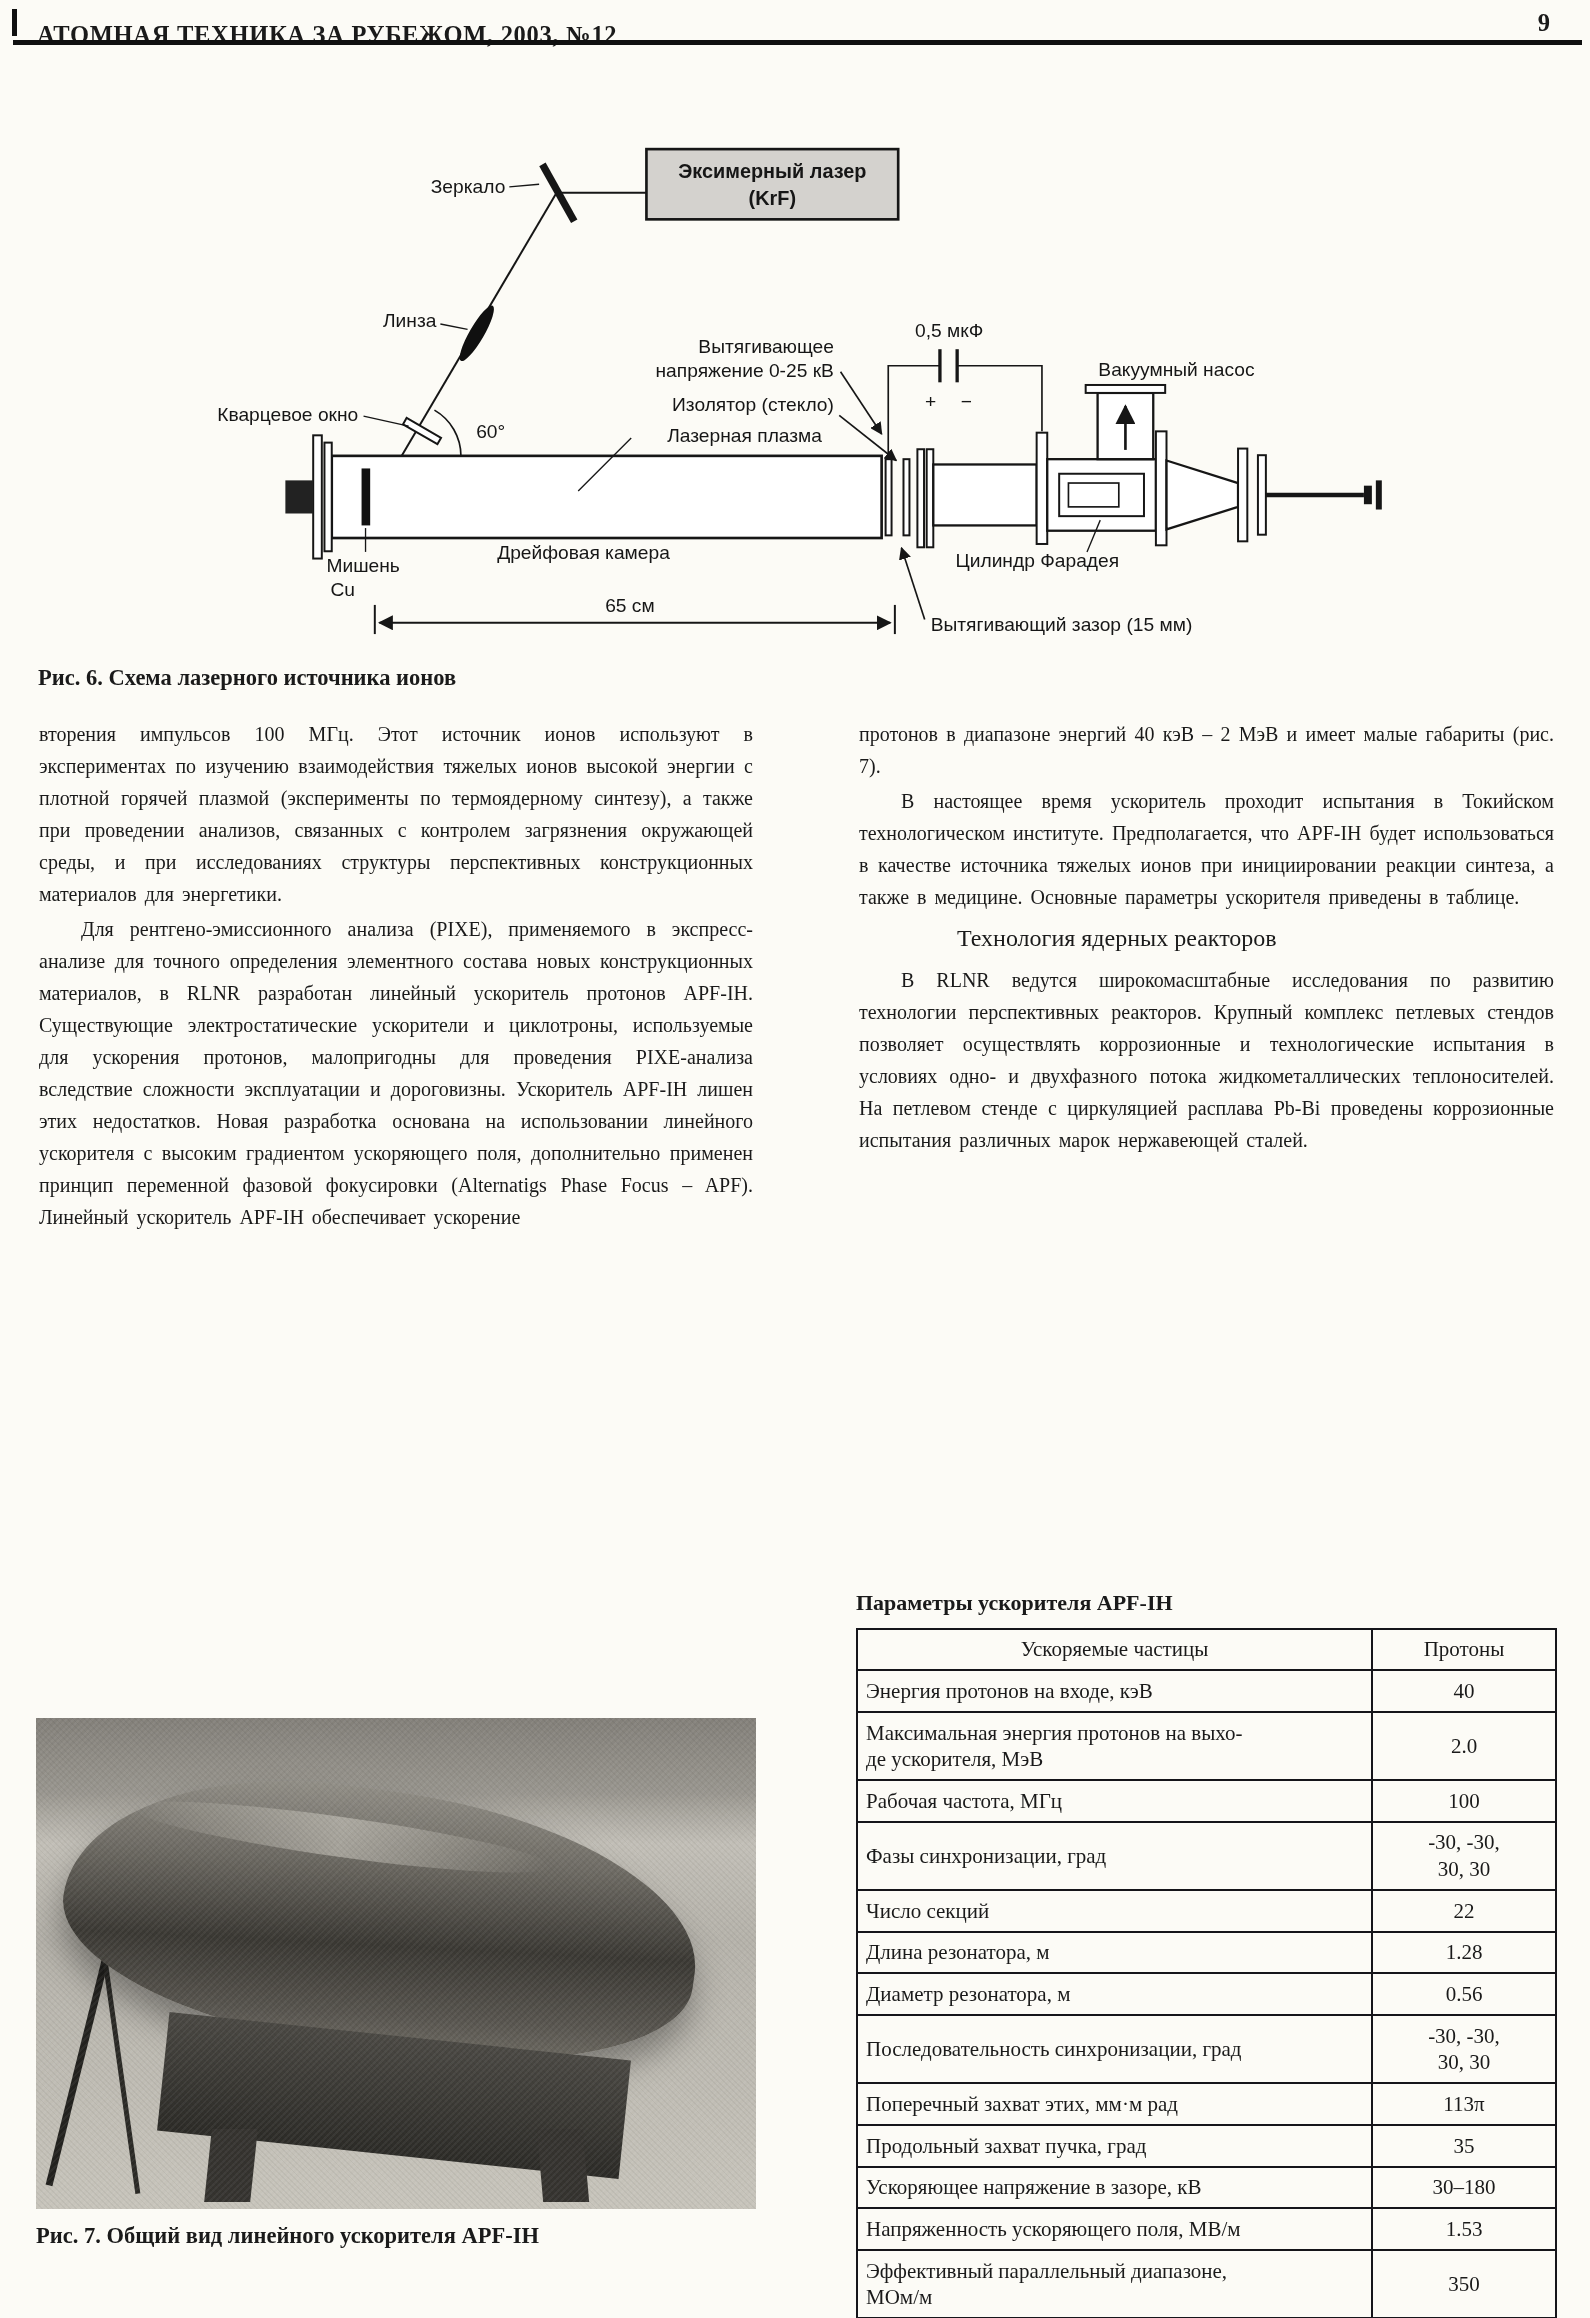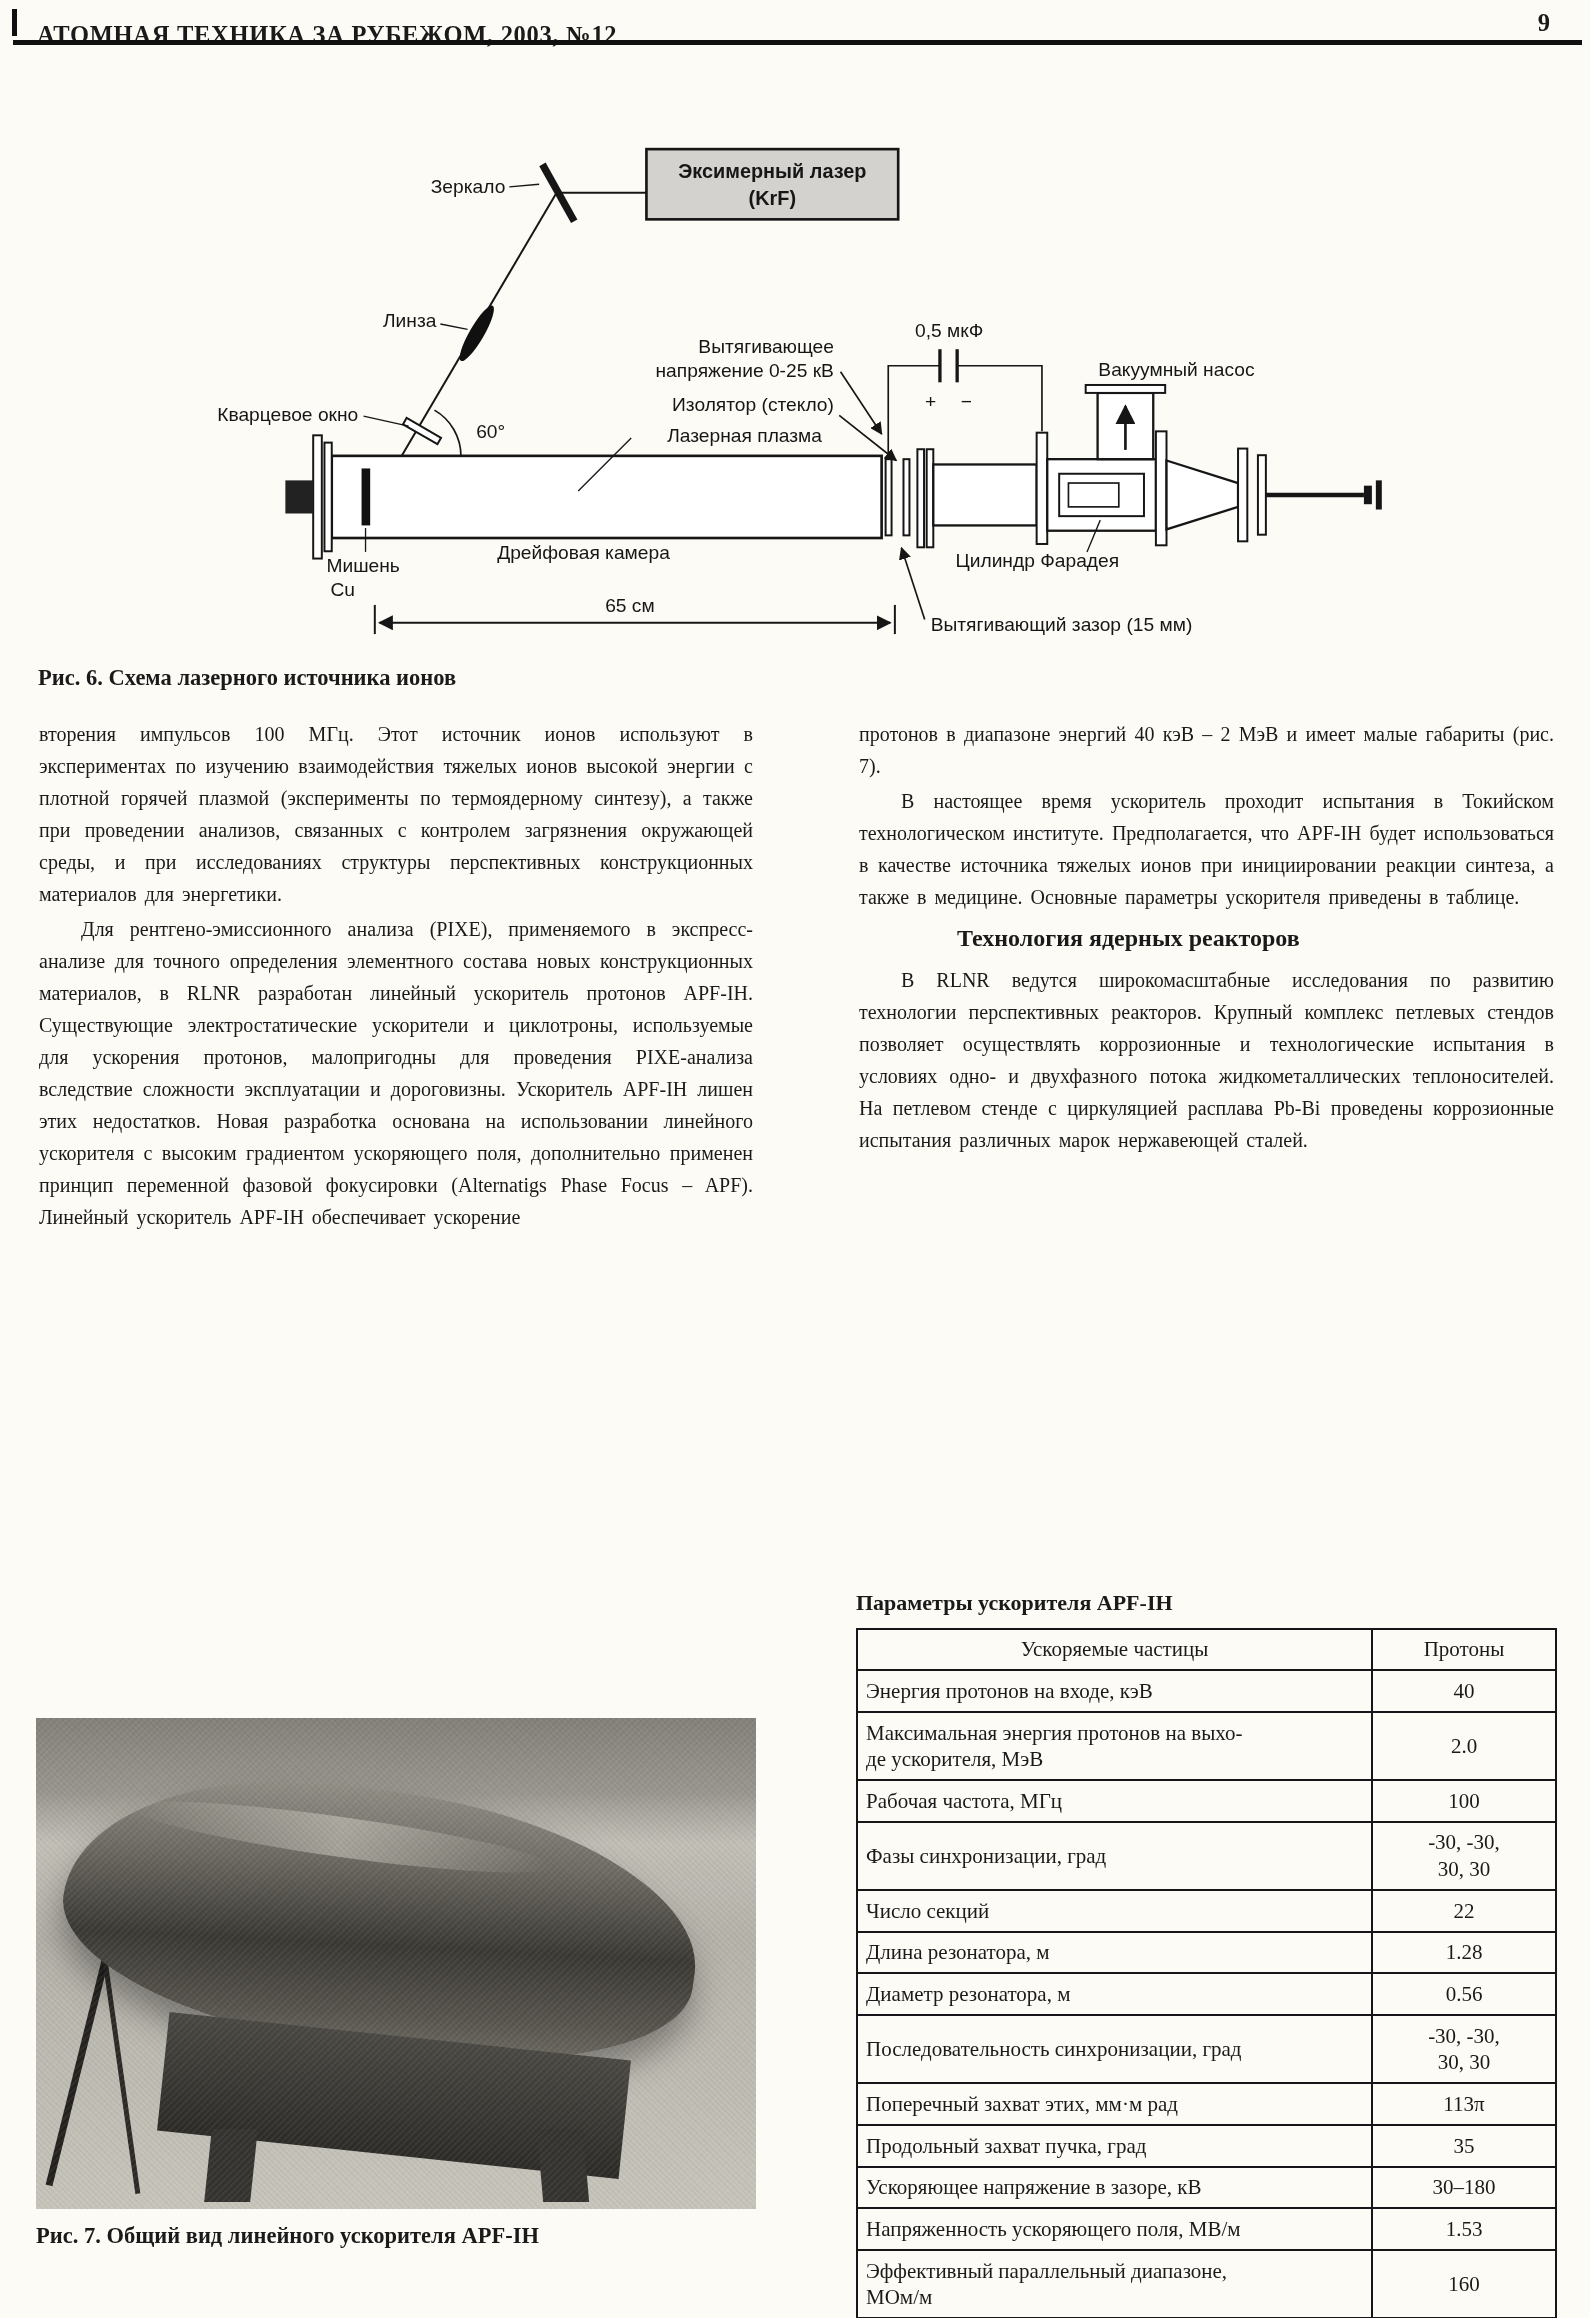--- a/index.html
+++ b/index.html
@@ -18,21 +18,21 @@
   .fig6 svg { width:100%; height:100%; }
   .figlabel { font:29px "Liberation Sans", sans-serif; fill:#161616; }
   .figlabel.b { font-weight:bold; font-size:30px; }
   .fig6-caption { position:absolute; left:38px; top:664px; font:bold 22.5px/28px "Liberation Serif", serif; }
 
   
   .col-left  { position:absolute; left:36px;  top:715px; width:720px; height:994px; overflow:hidden; }
   .col-right { position:absolute; left:856px; top:715px; width:701px; height:825px; overflow:hidden; }
   p.body { margin:3px; font-size:20px; line-height:32px; text-align:justify; word-spacing:3px; }
   p.indent { text-indent:42px;font-family:Liberation Serif, serif; }
-  .section-h { margin:9.3px 0 9.3px 0; font-size:24px; line-height:32px; font-weight:bold; text-indent:101px; }
+  .section-h { margin:9.3px 0 9.3px 0; font-size:24px; line-height:32px; font-weight:normal; text-indent:101px; }
 
   
   .photo { position:absolute; left:36px; top:1718px; width:720px; height:491px;
            background:linear-gradient(180deg,#d2cfc7 0%, #b5b2aa 45%, #c7c4bb 100%); overflow:hidden; }
   .photo .machinery-top { position:absolute; left:0; top:0; width:100%; height:126px;
            background:linear-gradient(180deg,#6f6c66 0%, #8d8a83 60%, transparent 100%); opacity:.8; }
   .photo .tank { position:absolute; left:26.5px; top:73px; width:636px; height:259px; transform:rotate(8deg);
            border-radius:46% 54% 50% 50% / 62% 58% 44% 46%;
            background:linear-gradient(175deg,#9b9890 0%, #6e6b64 30%, #3a3833 58%, #57544e 80%, #7b786f 100%);
            box-shadow:0 20px 33px rgba(0,0,0,.35); }
@@ -283,21 +283,21 @@
             <td>Ускоряющее напряжение в зазоре, кВ</td>
             <td class="val">30–180</td>
           </tr>
           <tr>
             <td>Напряженность ускоряющего поля, МВ/м</td>
             <td class="val">1.53</td>
           </tr>
           <tr>
             <td>Эффективный параллельный диапазоне,
 МОм/м</td>
-            <td class="val">160</td>
+            <td class="val">350</td>
           </tr>
           <tr>
             <td>Мощность питания ВЧ, кВт</td>
             <td class="val">180</td>
           </tr>
         </tbody>
     </table>
   </div>
 
 </div>

